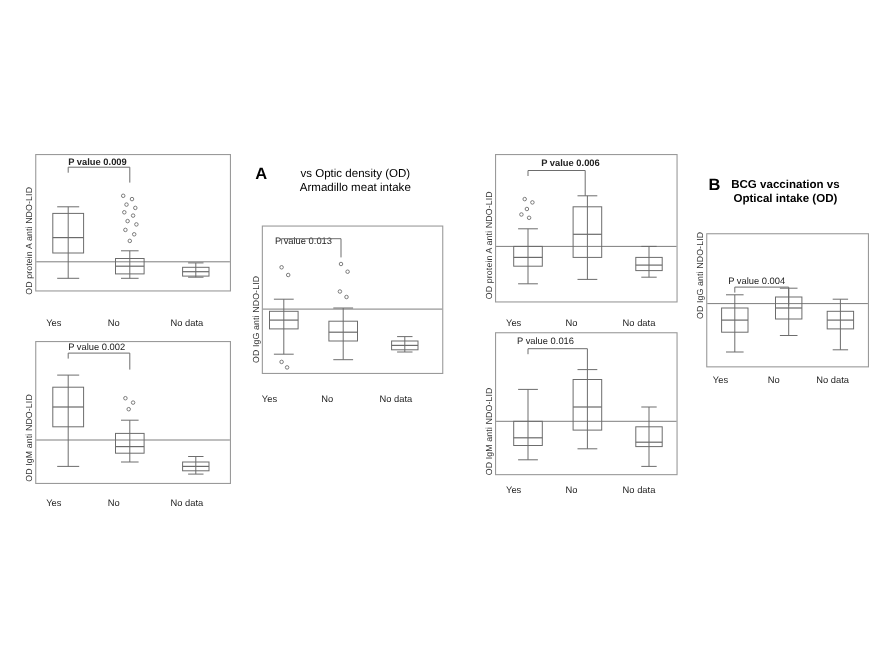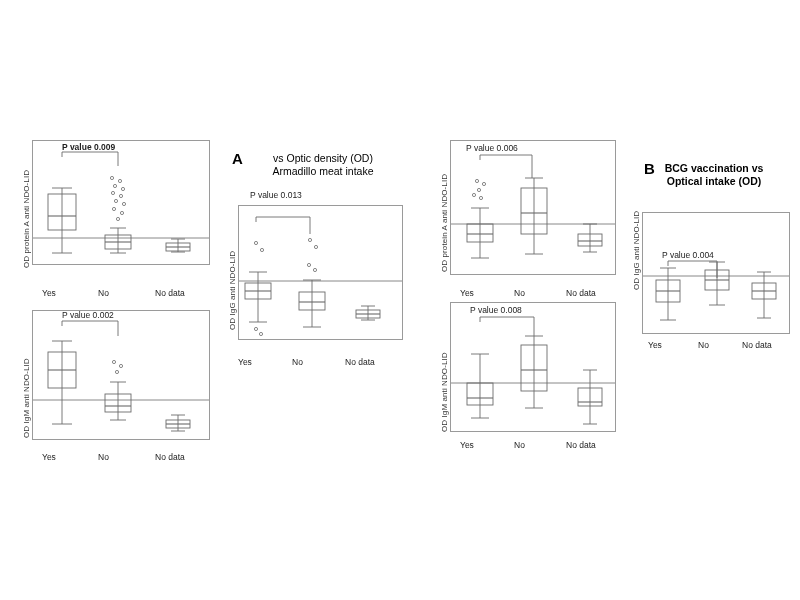--- a/index.html
+++ b/index.html
@@ -158,21 +158,21 @@
       <line x1="166" y1="424" x2="190" y2="424" stroke="#6b6b6b" stroke-width="1.1"></line>
     </svg>
     <div class="xtick" style="left:42px; top:452px; width:42px;">Yes</div>
     <div class="xtick" style="left:98px; top:452px; width:42px;">No</div>
     <div class="xtick" style="left:155px; top:452px; width:48px;">No data</div>
   </div>
 
   <div class="chart">
     <div class="ylabel" style="left:228px; top:330px;">OD IgG anti NDO-LID</div>
     <div class="plot-frame" style="left:238px; top:205px; width:165px; height:135px;"></div>
-    <div class="pvalue" style="left:250px; top:190px;">P value 0.013</div>
+    <div class="pvalue" style="left:250px; top:214px;">P value 0.013</div>
     <svg class="svg-layer" width="800" height="600">
       <path d="M256,222 L256,217 L310,217 L310,234" fill="none" stroke="#6b6b6b" stroke-width="0.9"></path>
       <line x1="239" y1="281" x2="402" y2="281" stroke="#6b6b6b" stroke-width="0.8"></line>
 
       <line x1="258" y1="272" x2="258" y2="322" stroke="#6b6b6b" stroke-width="0.9"></line>
       <line x1="249" y1="272" x2="267" y2="272" stroke="#6b6b6b" stroke-width="0.9"></line>
       <line x1="249" y1="322" x2="267" y2="322" stroke="#6b6b6b" stroke-width="0.9"></line>
       <rect x="245" y="283" width="26" height="16" fill="none" stroke="#6b6b6b" stroke-width="0.9"></rect>
       <line x1="245" y1="291" x2="271" y2="291" stroke="#6b6b6b" stroke-width="1.1"></line>
       <g fill="none" stroke="#6b6b6b" stroke-width="0.8">
@@ -210,21 +210,21 @@
 
   <div class="panel-label" style="left:644px; top:160px;">B</div>
   <div class="panel-title" style="left:644px; top:162px; width:140px;font-weight:bold;">
     <div>BCG vaccination vs</div>
     <div>Optical intake (OD)</div>
   </div>
 
   <div class="chart">
     <div class="ylabel" style="left:440px; top:272px;">OD protein A anti NDO-LID</div>
     <div class="plot-frame" style="left:450px; top:140px; width:166px; height:135px;"></div>
-    <div class="pvalue" style="left:466px; top:143px;">P value 0.006</div>
+    <div class="pvalue" style="left:492px; top:143px;font-weight:bold;">P value 0.006</div>
     <svg class="svg-layer" width="800" height="600">
       <path d="M480,160 L480,155 L532,155 L532,178" fill="none" stroke="#6b6b6b" stroke-width="0.9"></path>
       <line x1="451" y1="224" x2="615" y2="224" stroke="#6b6b6b" stroke-width="0.8"></line>
 
       <line x1="480" y1="208" x2="480" y2="258" stroke="#6b6b6b" stroke-width="0.9"></line>
       <line x1="471" y1="208" x2="489" y2="208" stroke="#6b6b6b" stroke-width="0.9"></line>
       <line x1="471" y1="258" x2="489" y2="258" stroke="#6b6b6b" stroke-width="0.9"></line>
       <rect x="467" y="224" width="26" height="18" fill="none" stroke="#6b6b6b" stroke-width="0.9"></rect>
       <line x1="467" y1="234" x2="493" y2="234" stroke="#6b6b6b" stroke-width="1.1"></line>
       <g fill="none" stroke="#6b6b6b" stroke-width="0.8">
@@ -248,21 +248,21 @@
       <line x1="578" y1="241" x2="602" y2="241" stroke="#6b6b6b" stroke-width="1.1"></line>
     </svg>
     <div class="xtick" style="left:460px; top:288px; width:42px;">Yes</div>
     <div class="xtick" style="left:514px; top:288px; width:42px;">No</div>
     <div class="xtick" style="left:566px; top:288px; width:48px;">No data</div>
   </div>
 
   <div class="chart">
     <div class="ylabel" style="left:440px; top:432px;">OD IgM anti NDO-LID</div>
     <div class="plot-frame" style="left:450px; top:302px; width:166px; height:130px;"></div>
-    <div class="pvalue" style="left:470px; top:305px;">P value 0.008</div>
+    <div class="pvalue" style="left:470px; top:305px;">P value 0.016</div>
     <svg class="svg-layer" width="800" height="600">
       <path d="M480,322 L480,317 L534,317 L534,336" fill="none" stroke="#6b6b6b" stroke-width="0.9"></path>
       <line x1="451" y1="383" x2="615" y2="383" stroke="#6b6b6b" stroke-width="0.8"></line>
 
       <line x1="480" y1="354" x2="480" y2="418" stroke="#6b6b6b" stroke-width="0.9"></line>
       <line x1="471" y1="354" x2="489" y2="354" stroke="#6b6b6b" stroke-width="0.9"></line>
       <line x1="471" y1="418" x2="489" y2="418" stroke="#6b6b6b" stroke-width="0.9"></line>
       <rect x="467" y="383" width="26" height="22" fill="none" stroke="#6b6b6b" stroke-width="0.9"></rect>
       <line x1="467" y1="398" x2="493" y2="398" stroke="#6b6b6b" stroke-width="1.1"></line>
 

